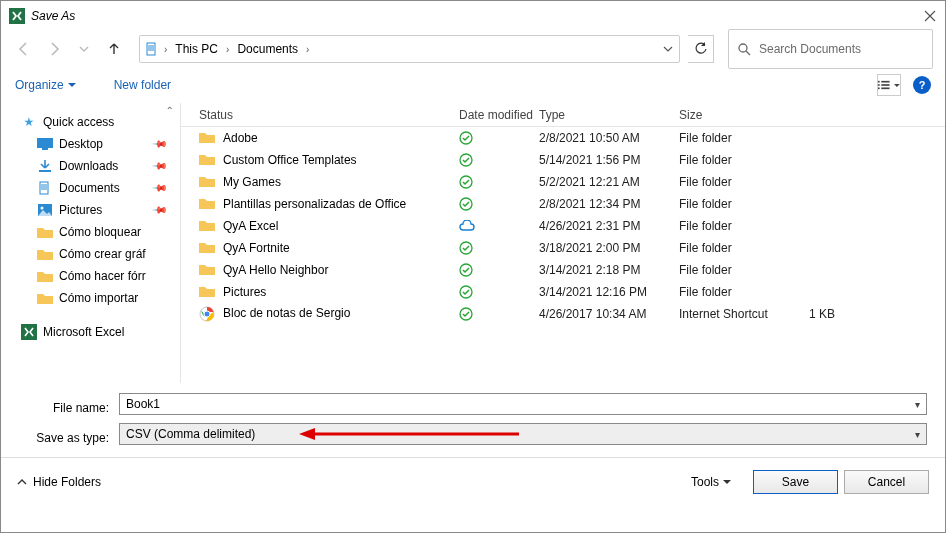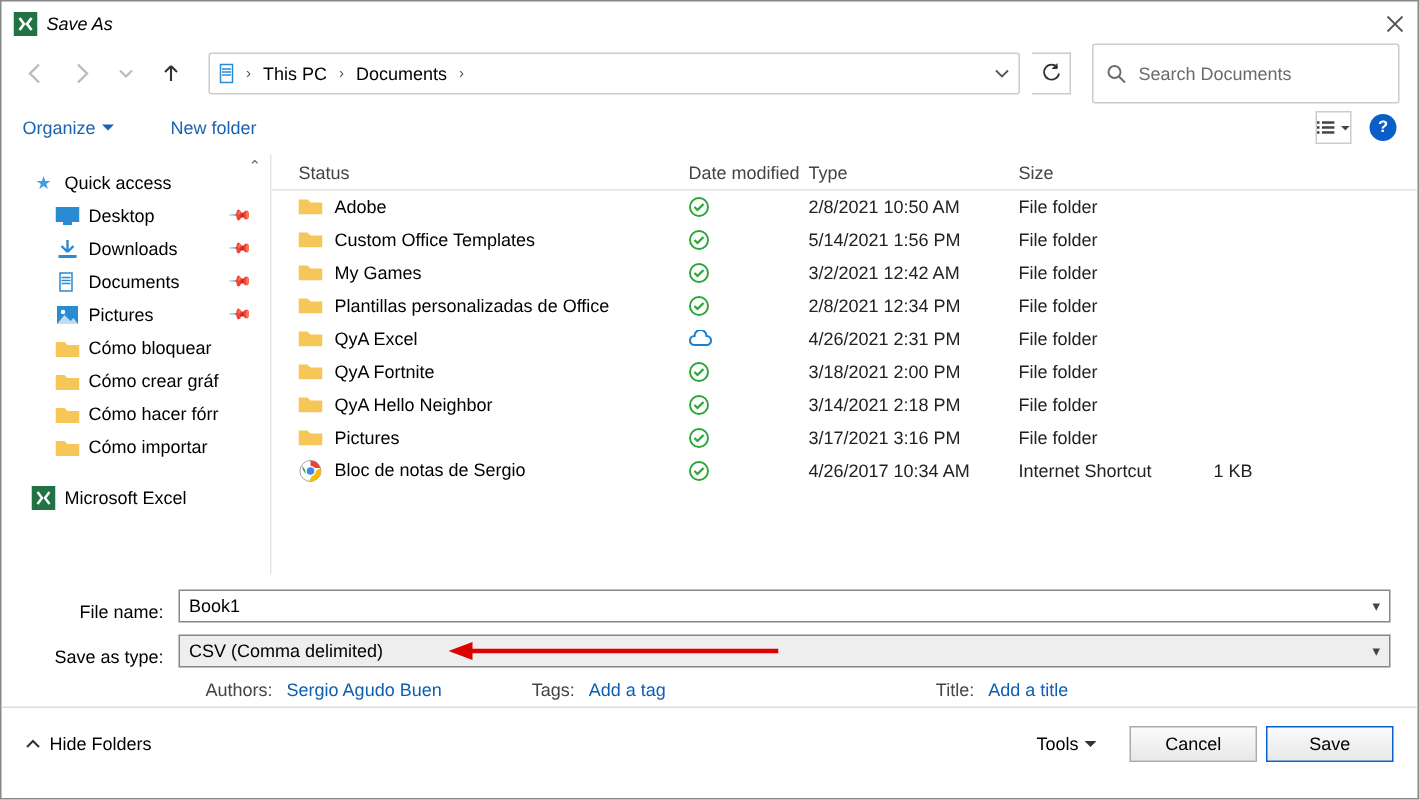--- a/index.html
+++ b/index.html
@@ -319,21 +319,21 @@
               </svg>
             </span>
             <span>My Games</span>
           </div>
           <div class="status ">
             <svg width="14" height="14" viewBox="0 0 14 14">
               <circle cx="7" cy="7" r="6" stroke="#2aa636" stroke-width="1.3" fill="none"></circle>
               <path d="M4 7 L6 9 L10 5" stroke="#2aa636" stroke-width="1.5" fill="none"></path>
             </svg>
           </div>
-          <div class="date">3/2/2021 12:42 AM</div>
+          <div class="date">5/2/2021 12:21 AM</div>
           <div class="type">File folder</div>
           <div class="size"></div>
         </div>
         <div class="row">
           <div class="namecell">
             <span>
               <svg width="16" height="12" viewBox="0 0 16 12">
                 <path d="M0 2 L6 2 L8 4 L16 4 L16 12 L0 12 Z" fill="#f6c658"></path>
               </svg>
             </span>
@@ -413,21 +413,21 @@
               </svg>
             </span>
             <span>Pictures</span>
           </div>
           <div class="status ">
             <svg width="14" height="14" viewBox="0 0 14 14">
               <circle cx="7" cy="7" r="6" stroke="#2aa636" stroke-width="1.3" fill="none"></circle>
               <path d="M4 7 L6 9 L10 5" stroke="#2aa636" stroke-width="1.5" fill="none"></path>
             </svg>
           </div>
-          <div class="date">3/17/2021 3:16 PM</div>
+          <div class="date">3/14/2021 12:16 PM</div>
           <div class="type">File folder</div>
           <div class="size"></div>
         </div>
         <div class="row">
           <div class="namecell">
             <span>
               <svg class="chrome-ic" viewBox="0 0 16 16">
                 <circle cx="8" cy="8" r="7" fill="#fff" stroke="#888" stroke-width="0.5"></circle>
                 <circle cx="8" cy="8" r="3" fill="#4285f4"></circle>
                 <path d="M8 1 A7 7 0 0 1 14.5 6 L8 6 Z" fill="#ea4335"></path>
@@ -466,44 +466,30 @@
       <span>CSV (Comma delimited)</span>
       <span class="ddarrow">▾</span>
     </div>
     <span class="arrow-annot">
       <svg width="220" height="16" viewBox="0 0 220 16">
           <line x1="220" y1="8" x2="12" y2="8" stroke="#d00" stroke-width="3"></line>
           <polygon points="0,8 16,2 16,14" fill="#d00"></polygon>
         </svg>
     </span>
   </div>
-  <div class="meta-row">
-    <span>
-      <span class="mlbl">Authors:</span>
-      <span class="mval">Sergio Agudo Buen</span>
-    </span>
-    <span>
-      <span class="mlbl">Tags:</span>
-      <span class="mval">Add a tag</span>
-    </span>
-    <span style="margin-left:120px">
-      <span class="mlbl">Title:</span>
-      <span class="mval">Add a title</span>
-    </span>
-  </div>
 </div>
 
 <div class="bottom">
   <span class="hide">
     <svg width="10" height="10" viewBox="0 0 10 10">
         <path d="M1 7 L5 3 L9 7" stroke="#333" stroke-width="1.4" fill="none"></path>
       </svg>
     <span>Hide Folders</span>
   </span>
   <span class="tools">
     <span>Tools</span>
     <svg width="8" height="8" viewBox="0 0 8 8">
         <path d="M0 2 L4 6 L8 2" fill="#333"></path>
       </svg>
   </span>
+  <span class="btn primary">Save</span>
   <span class="btn">Cancel</span>
-  <span class="btn primary">Save</span>
 </div>
 
 </body></html>

